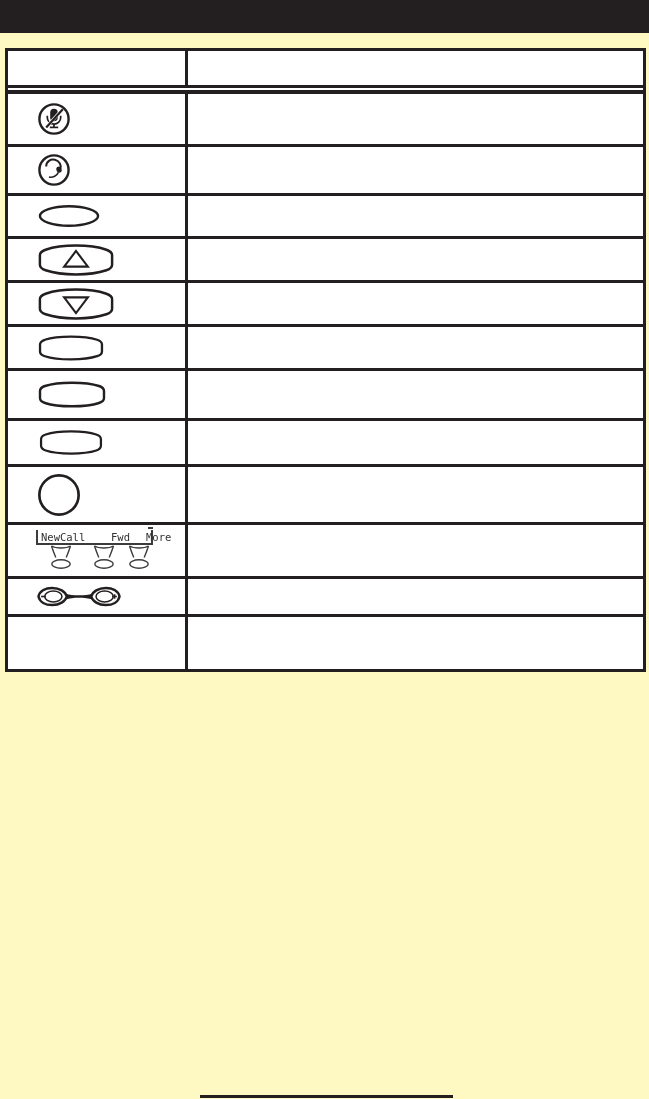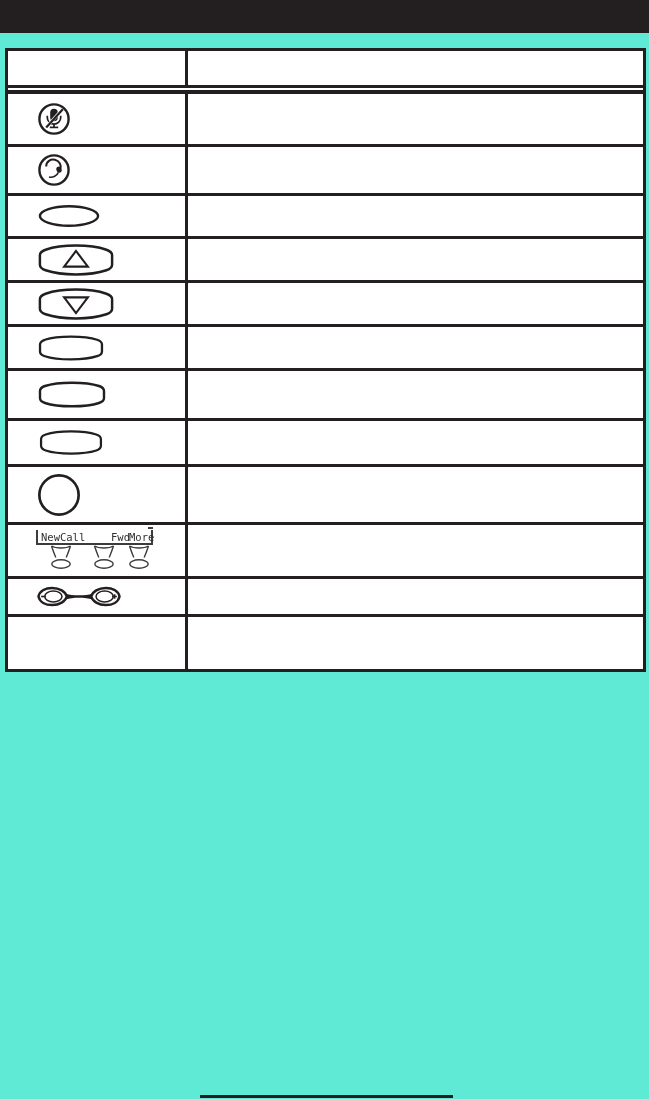--- a/index.html
+++ b/index.html
@@ -1,20 +1,20 @@
 <!DOCTYPE html>
 <html><head>
 <meta charset="utf-8">
 <style>
   * { box-sizing: border-box; margin: 0; padding: 0; }
   html, body { background: #ffffff; }
   .page {
     position: relative;
     width: 649px; height: 1099px;
-    background: #5eead4;
+    background: #fef9c3;
     font-family: "Liberation Sans", sans-serif;
     color: #231f20;
     overflow: hidden;
   }
   .topbar {
     position: absolute; left: 0; top: 0;
     width: 649px; height: 33px;
     background: #231f20;
   }
   .tbl {
@@ -51,21 +51,21 @@
     white-space: nowrap;
   }
   .sk-tick {
     position: absolute; top: -3px; right: -2px;
     width: 5px; height: 0;
     border-top: 2px solid #3c3c3c;
   }
   .sk-label { position: absolute; top: 1px; }
   .sk-l1 { left: 3px; }
   .sk-l2 { left: 73px; }
-  .sk-l3 { left: 91px; }
+  .sk-l3 { left: 108px; }
   .sk-key { position: absolute; top: 15px; }
   .sk-k1 { left: 12px; }
   .sk-k2 { left: 55px; }
   .sk-k3 { left: 90px; }
 
   .footrule {
     position: absolute; left: 200px; top: 1095px;
     width: 253px; height: 3px;
     background: #231f20;
   }

